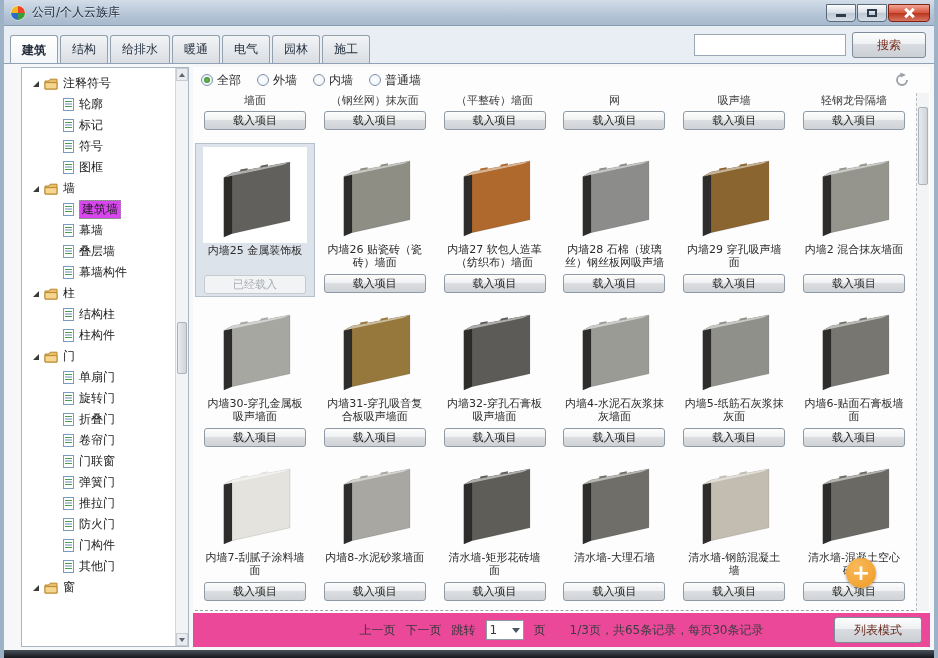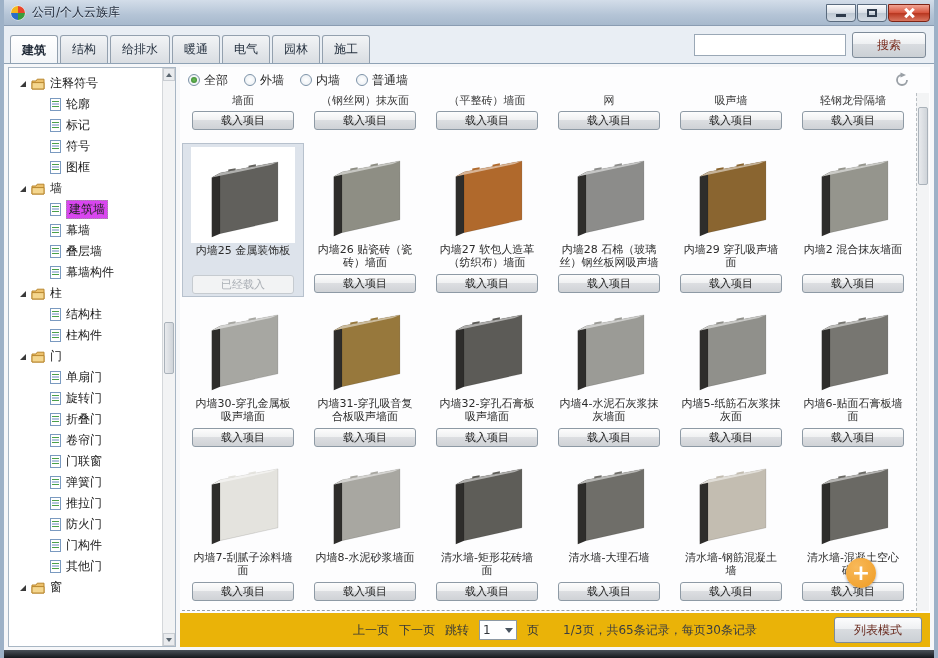--- a/index.html
+++ b/index.html
@@ -33,21 +33,21 @@
     background:linear-gradient(#f2f4f6,#d9dde2); color:#24303f; cursor:default; }
   .tab.active { background:linear-gradient(#ffffff,#f3f5f8); padding-top:6px; font-weight:bold; color:#202a38; }
   .search-input { position:absolute; right:88px; bottom:7px; width:152px; height:22px; border:1px solid #9aa8b6; background:#fff; padding:0 4px; font-size:12px; }
   .search-btn { position:absolute; right:8px; bottom:5px; width:74px; height:26px; border:1px solid #7e8b99; border-radius:3px;
     background:linear-gradient(#fdfdfe,#eef0f2 45%,#d9dce0 46%,#cbd0d5); color:#7a2e20; font-size:12px; }
 
   
   .body { flex:1; display:flex; overflow:hidden; background:#f6f7f9; }
 
   
-  .sidebar { width:168px; margin:3px 0 3px 4px; background:#fff; border:1px solid #a8b6c4; position:relative; overflow:hidden; }
+  .sidebar { width:168px; margin:3px 0 3px 17px; background:#fff; border:1px solid #a8b6c4; position:relative; overflow:hidden; }
   .tree { position:absolute; inset:1px 14px 1px 1px; overflow:hidden; padding-top:4px; }
   .tree-row { height:21px; display:flex; align-items:center; white-space:nowrap; font-size:12px; color:#222; }
   .tree-row.folder { padding-left:10px; }
   .tree-row.leaf { padding-left:40px; }
   .tri { width:0; height:0; border-bottom:6px solid #3a3a3a; border-left:6px solid transparent; margin-right:5px; flex:0 0 auto; }
   .ico { margin-right:5px; flex:0 0 auto; display:inline-flex; }
   .tree-row.sel .lbl { background:#d946ef; border:1px dotted #9a9a9a; padding:0 2px; }
   .vscroll { position:absolute; top:0; right:0; width:13px; bottom:0; background:#f2f3f4; border-left:1px solid #d4d7da; }
   .vs-arrow { height:13px; display:flex; align-items:center; justify-content:center; background:#e9ebee; border:1px solid #c9cdd2; }
   .vs-arrow.down { position:absolute; bottom:0; left:0; right:0; }
@@ -79,21 +79,21 @@
     border:1px solid #8e9aa5; border-radius:3px;
     background:linear-gradient(#fdfdfd,#f0f1f2 45%,#dddfe2 46%,#cfd2d6); }
   .load-btn.loaded { color:#a9aeb4; border-color:#c6cbd0; background:#f2f3f4; }
   .fab { position:absolute; right:38px; bottom:22px; width:30px; height:30px; border-radius:50%;
     background:radial-gradient(circle at 35% 30%,#f8b95a,#ef9b22); color:#fff; font-size:22px; font-weight:bold;
     display:flex; align-items:center; justify-content:center; box-shadow:0 1px 3px rgba(0,0,0,.35); line-height:1; }
   .grid-scroll { position:absolute; top:26px; right:1px; width:13px; bottom:36px; background:#f3f4f5; border-left:1px dashed #b9bec3; }
   .grid-scroll .vs-thumb { top:14px; height:78px; }
 
   
-  .pagination { position:absolute; left:0; right:0; bottom:0; height:34px; display:flex; align-items:center; justify-content:center; gap:10px; font-size:12px; color:#33363a; background:#eab308; }
+  .pagination { position:absolute; left:0; right:0; bottom:0; height:34px; display:flex; align-items:center; justify-content:center; gap:10px; font-size:12px; color:#33363a; background:#ec4899; }
   .pag-link { color:#33363a; } 
   .page-select { width:38px; height:20px; border:1px solid #8e9aa5; background:#fff; display:inline-flex; align-items:center; justify-content:space-between; padding:0 3px; }
   .caret { width:0; height:0; border-left:4px solid transparent; border-right:4px solid transparent; border-top:5px solid #4a5560; }
   .pag-status { margin-left:14px; color:#3a3d42; }
   .listmode-btn { position:absolute; right:8px; bottom:4px; width:88px; height:26px; border:1px solid #7e8b99; border-radius:3px;
     background:linear-gradient(#fdfdfe,#eef0f2 45%,#d9dce0 46%,#cbd0d5); color:#6b2d22; font-size:12px; }
 </style>
 </head>
 <body>
 

